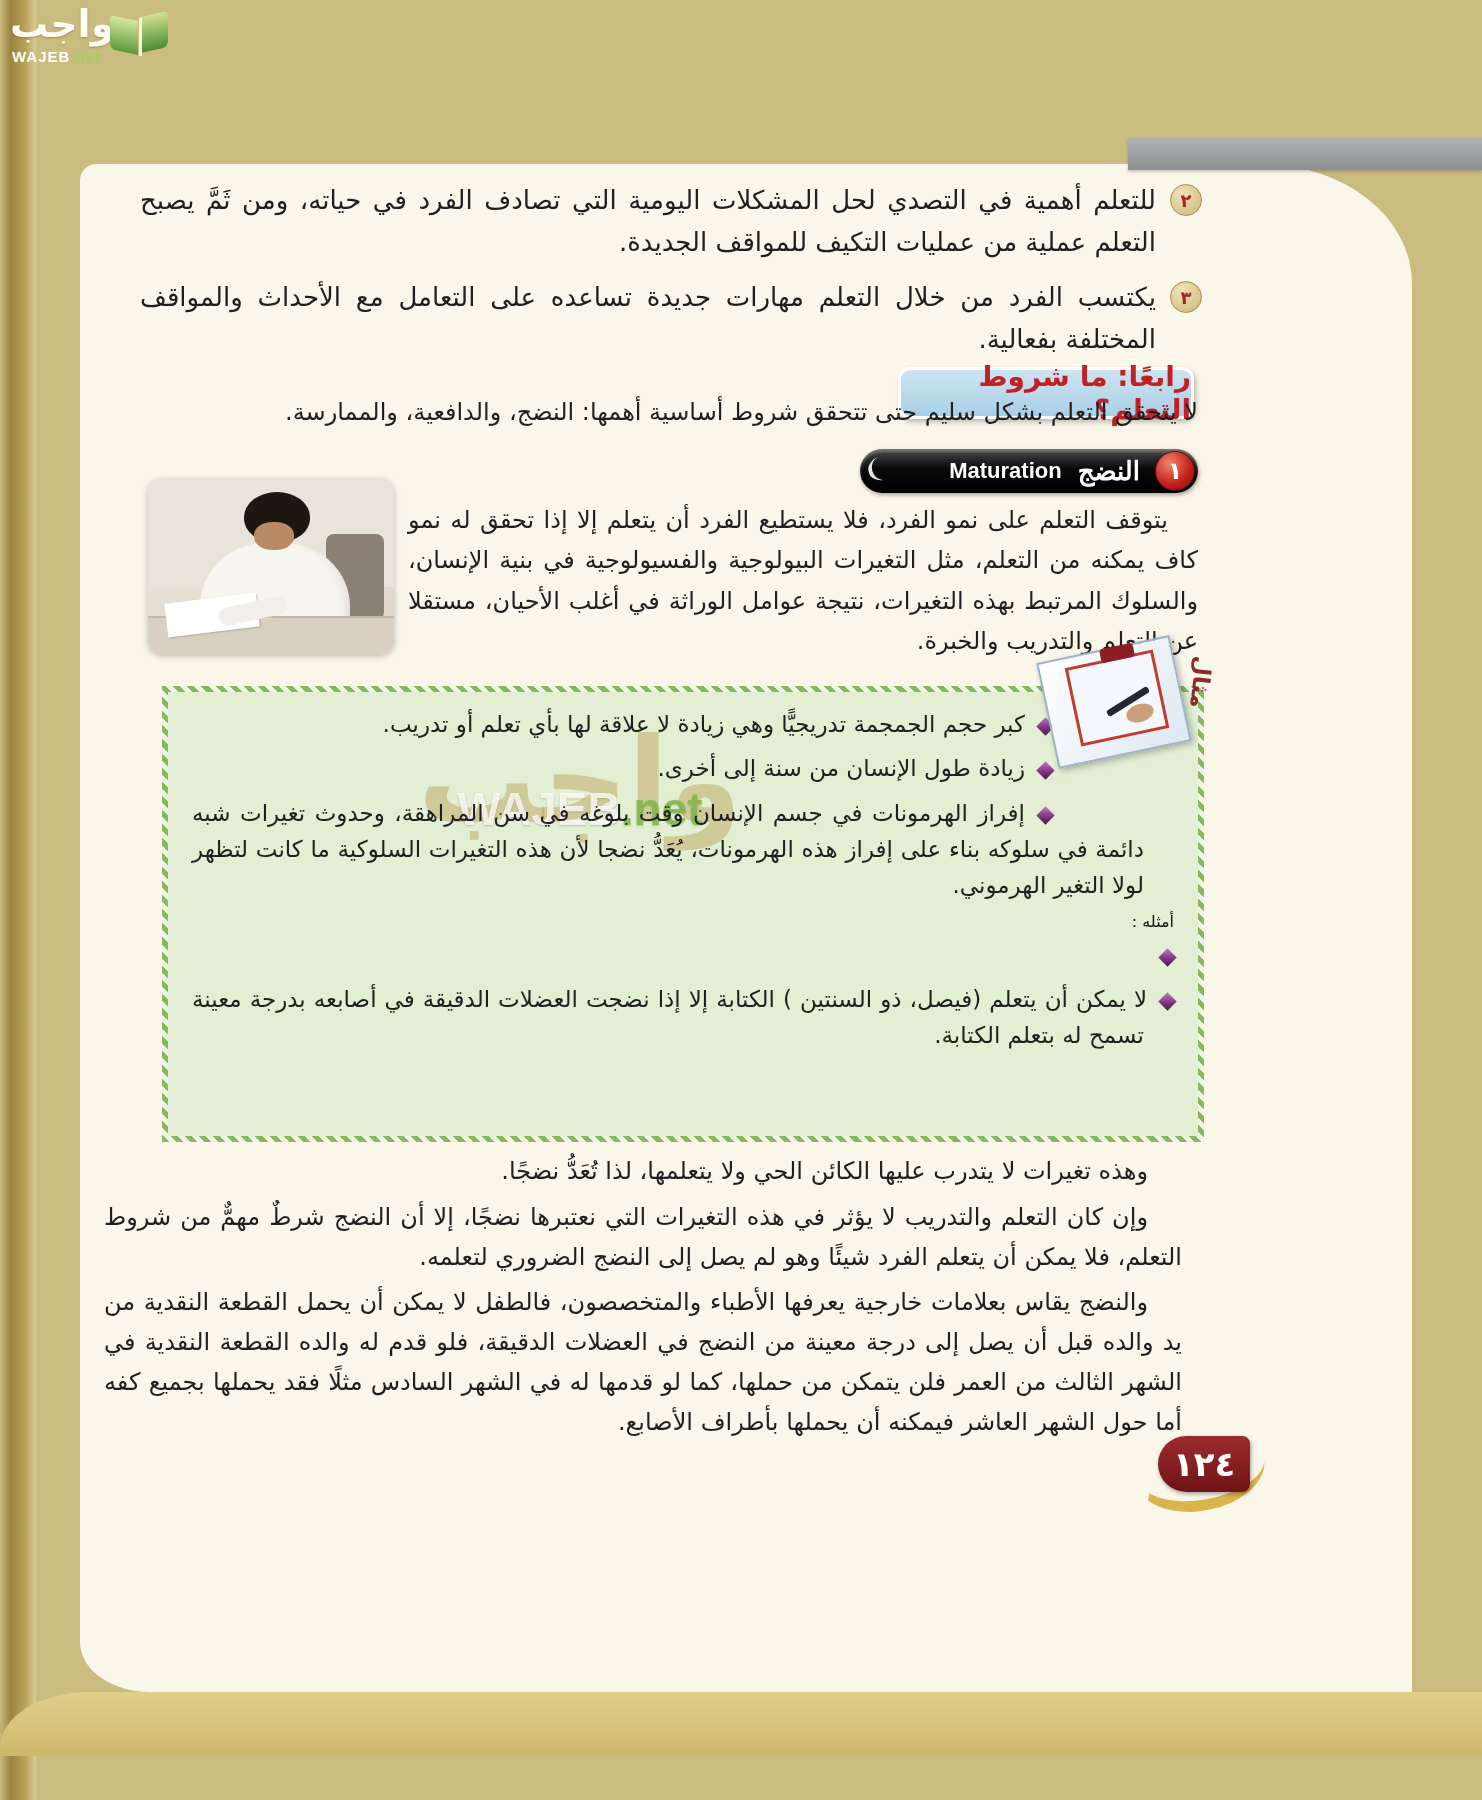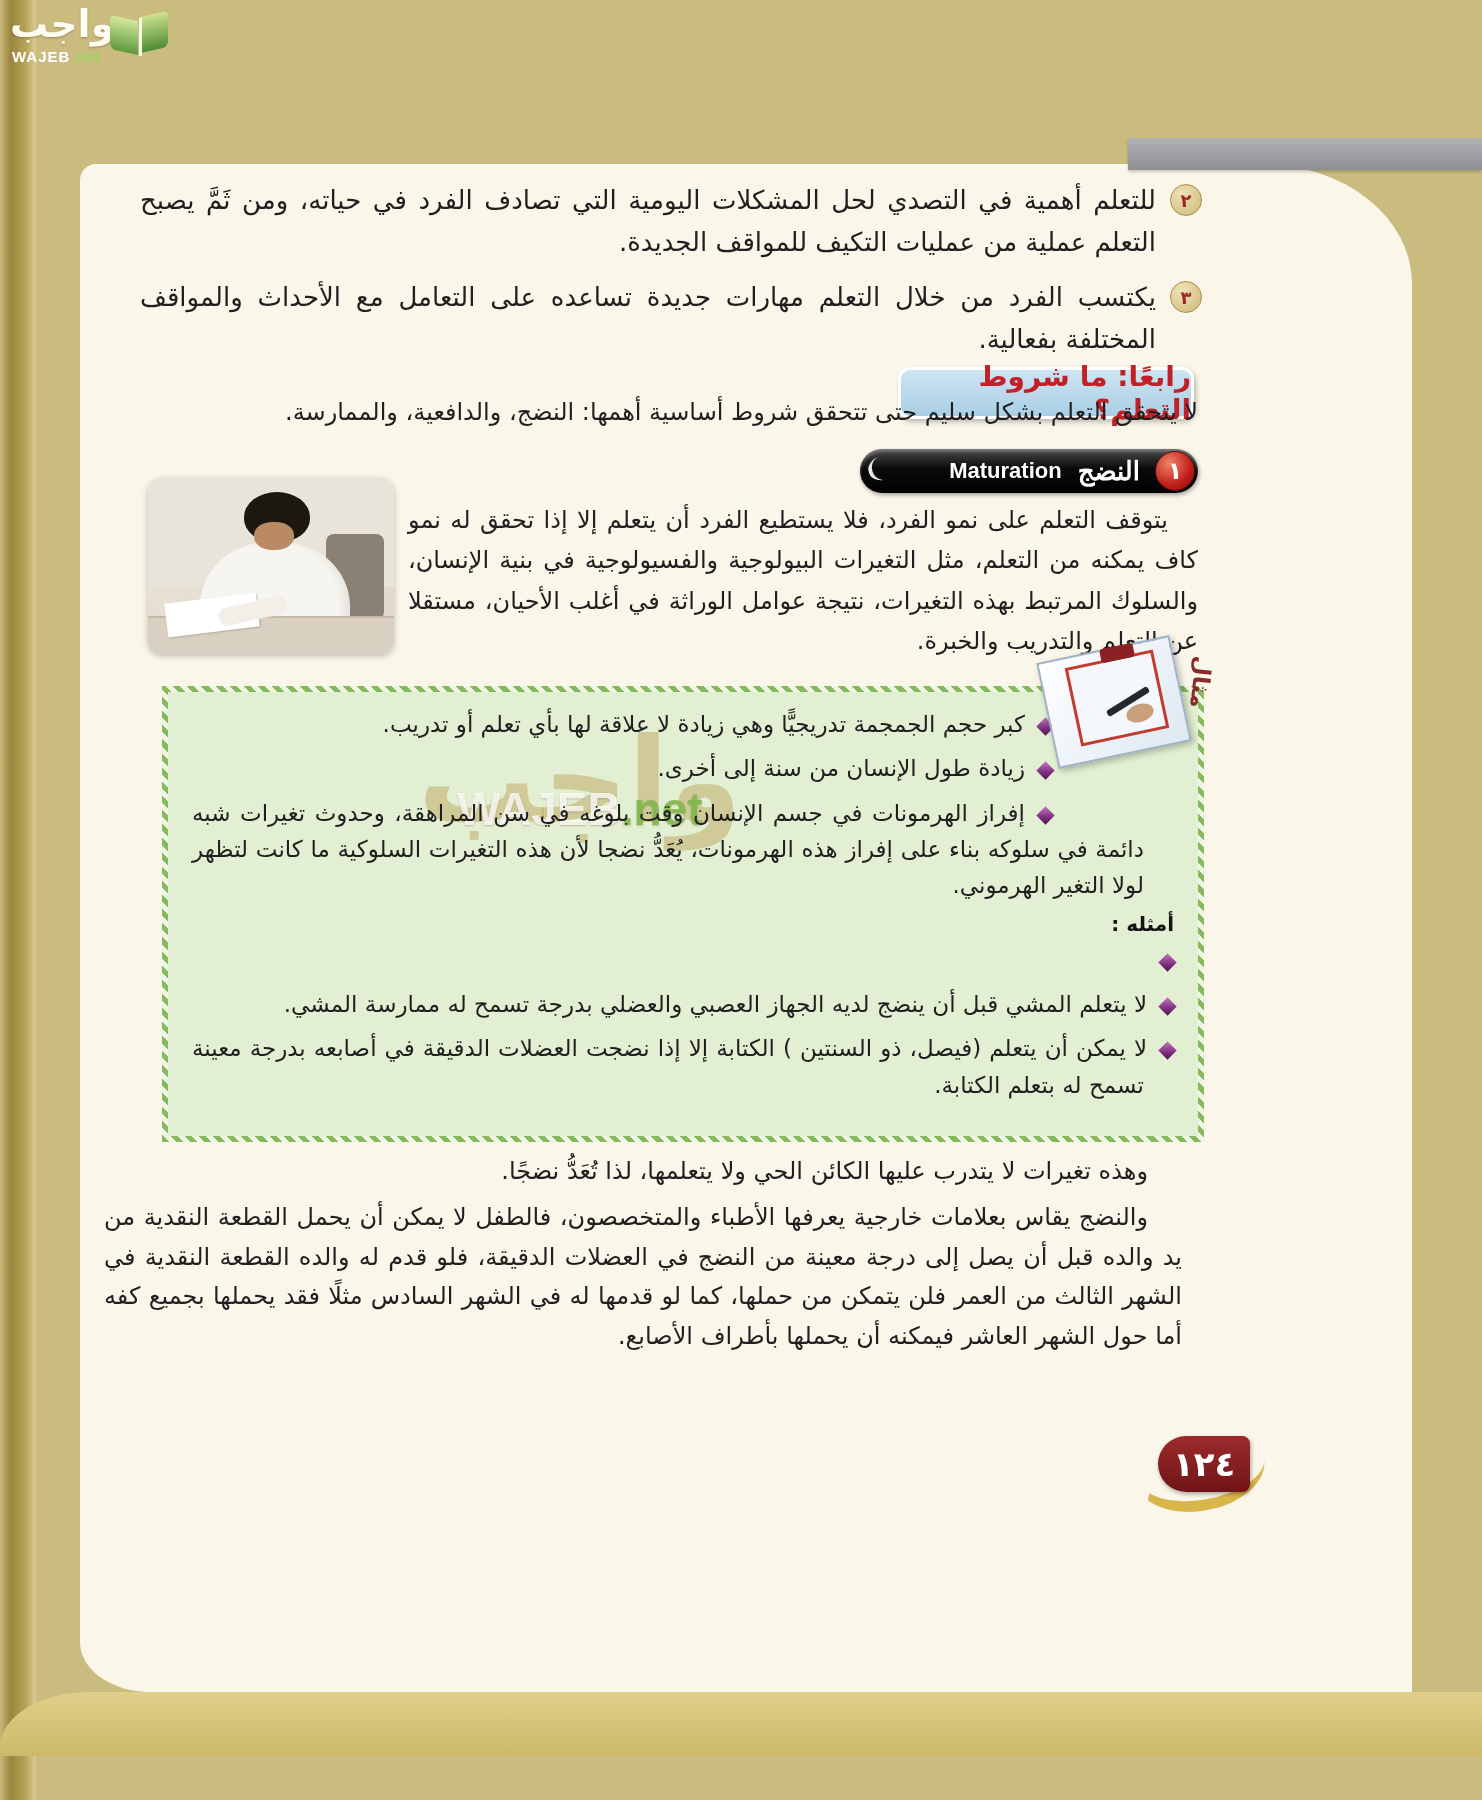--- a/index.html
+++ b/index.html
@@ -82,21 +82,21 @@
   .example-box{position:absolute;left:162px;top:686px;width:1042px;height:456px;z-index:3;box-sizing:border-box;
     border:6px solid transparent;
     background:linear-gradient(#e2efd2,#e2efd2) padding-box,
       repeating-linear-gradient(45deg,#86b95e 0 5px,#eef5e3 5px 10px) border-box;}
   .example-inner{position:relative;height:100%;box-sizing:border-box;padding:14px 24px 8px;overflow:hidden;}
   .clip-spacer{float:right;width:152px;height:104px;}
   .ex-item{position:relative;z-index:1;font-size:23px;line-height:1.58;color:#1f1f1f;text-align:justify;
     margin-bottom:8px;padding-right:30px;text-indent:-30px;}
   .diamond{display:inline-block;width:13px;height:13px;margin-left:14px;vertical-align:-1px;
     background:linear-gradient(135deg,#c478c2,#7d2f7e 60%,#4f1550);transform:rotate(45deg);}
-  .ex-label{position:relative;z-index:1;font-size:20px;font-weight:bold;color:#141414;margin:2px 0 6px;}
+  .ex-label{position:relative;z-index:1;font-size:16px;font-weight:normal;color:#141414;margin:2px 0 6px;}
 
   
   .watermark{position:absolute;left:250px;top:30px;z-index:0;pointer-events:none;direction:ltr;text-align:center;}
   .wm-ar{font-size:118px;font-weight:bold;color:rgba(189,165,96,.5);line-height:1;}
   .wm-latin{margin-top:-58px;font-family:"Liberation Sans",sans-serif;font-size:46px;font-weight:bold;
     color:rgba(255,255,255,.8);text-shadow:0 1px 2px rgba(120,100,50,.35);}
   .wm-latin .net{color:rgba(130,185,80,.9);}
 
   
   .clipboard{position:absolute;left:1038px;top:640px;width:178px;height:130px;z-index:5;}
@@ -188,36 +188,36 @@
         <div class="wm-latin"><span>WAJEB</span><span class="net">.net</span></div>
       </div>
 
       <div class="ex-item"><span class="diamond"></span><span>كبر حجم الجمجمة تدريجيًّا وهي زيادة لا علاقة لها بأي تعلم أو تدريب.</span></div>
       <div class="ex-item"><span class="diamond"></span><span>زيادة طول الإنسان من سنة إلى أخرى.</span></div>
       <div class="ex-item"><span class="diamond"></span><span>إفراز الهرمونات في جسم الإنسان وقت بلوغه في سن المراهقة، وحدوث تغيرات شبه دائمة في سلوكه بناء على إفراز هذه الهرمونات، يُعَدُّ نضجا لأن هذه التغيرات السلوكية ما كانت لتظهر لولا التغير الهرموني.</span></div>
 
       <div class="ex-label">أمثله :</div>
 
       <div class="ex-item"><span class="diamond"></span></div>
-      <div class="ex-item"><span class="diamond"></span><span>لا يتعلم المشي قبل أن ينضج لديه الجهاز العصبي والعضلي بدرجة تسمح له ممارسة المشي.</span></div>
       <div class="ex-item"><span class="diamond"></span><span>لا يمكن أن يتعلم (فيصل، ذو السنتين ) الكتابة إلا إذا نضجت العضلات الدقيقة في أصابعه بدرجة معينة تسمح له بتعلم الكتابة.</span></div>
     </div>
   </div>
 
   <div class="clipboard">
     <div class="cb-paper"></div>
     <div class="cb-board"></div>
     <div class="cb-clip"></div>
     <div class="cb-hand"></div>
     <div class="cb-pen"></div>
     <div class="cb-tab">مثال</div>
   </div>
 
   <div class="closing">
     <p>وهذه تغيرات لا يتدرب عليها الكائن الحي ولا يتعلمها، لذا تُعَدُّ نضجًا.</p>
+    <p>وإن كان التعلم والتدريب لا يؤثر في هذه التغيرات التي نعتبرها نضجًا، إلا أن النضج شرطٌ مهمٌّ من شروط التعلم، فلا يمكن أن يتعلم الفرد شيئًا وهو لم يصل إلى النضج الضروري لتعلمه.</p>
     <p>والنضج يقاس بعلامات خارجية يعرفها الأطباء والمتخصصون، فالطفل لا يمكن أن يحمل القطعة النقدية من يد والده قبل أن يصل إلى درجة معينة من النضج في العضلات الدقيقة، فلو قدم له والده القطعة النقدية في الشهر الثالث من العمر فلن يتمكن من حملها، كما لو قدمها له في الشهر السادس مثلًا فقد يحملها بجميع كفه أما حول الشهر العاشر فيمكنه أن يحملها بأطراف الأصابع.</p>
   </div>
 
   <div class="page-badge">
     <div class="pb-gold"></div>
     <div class="pb-box">١٢٤</div>
   </div>
 
 </div>
 

